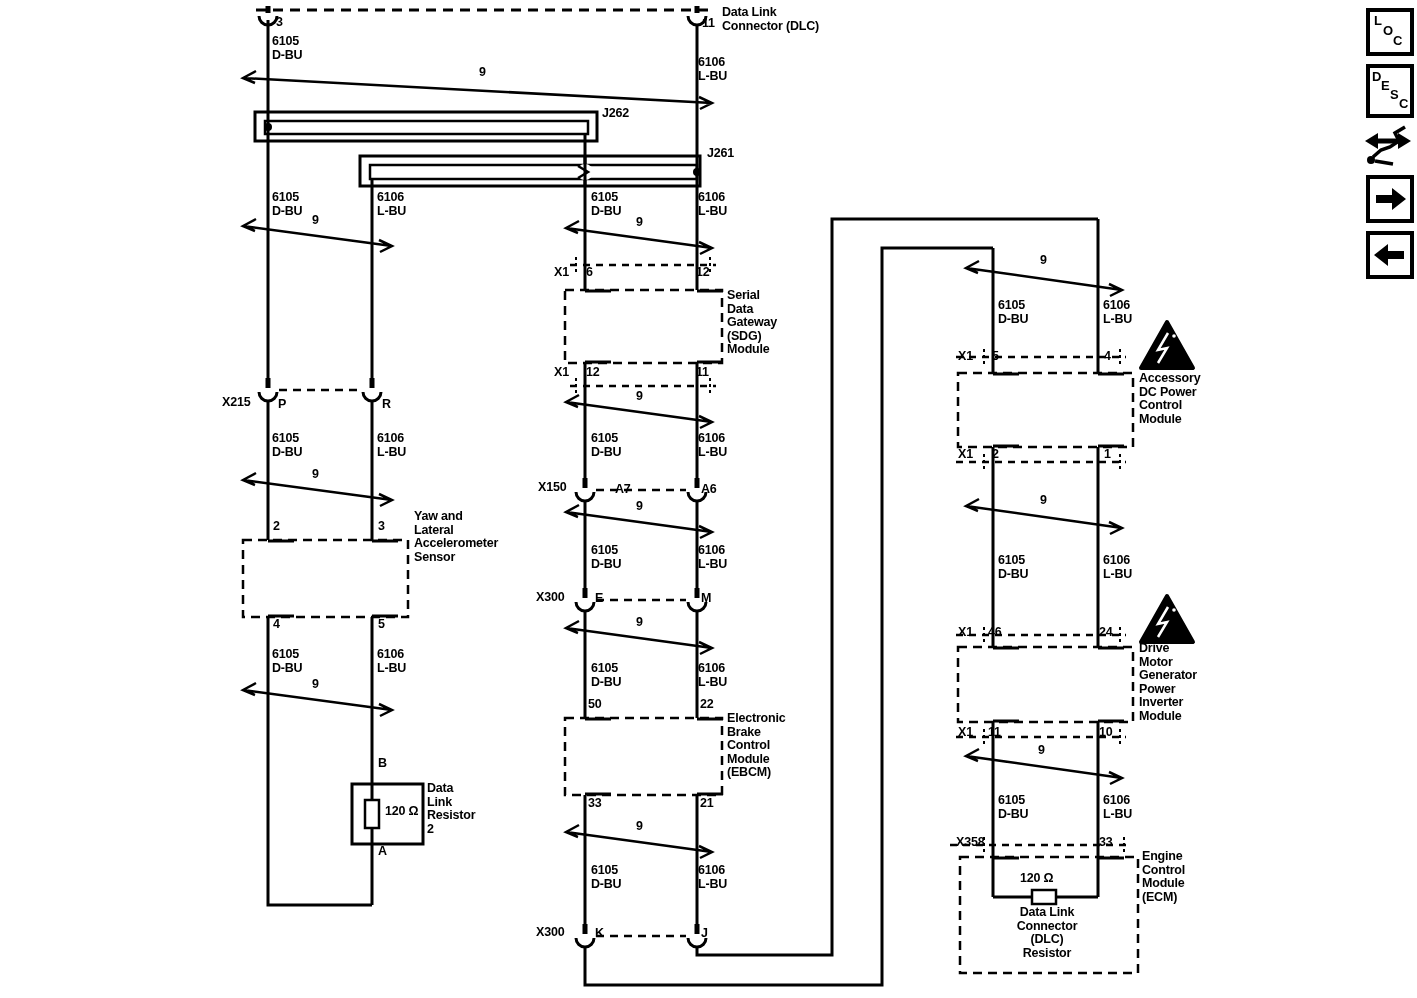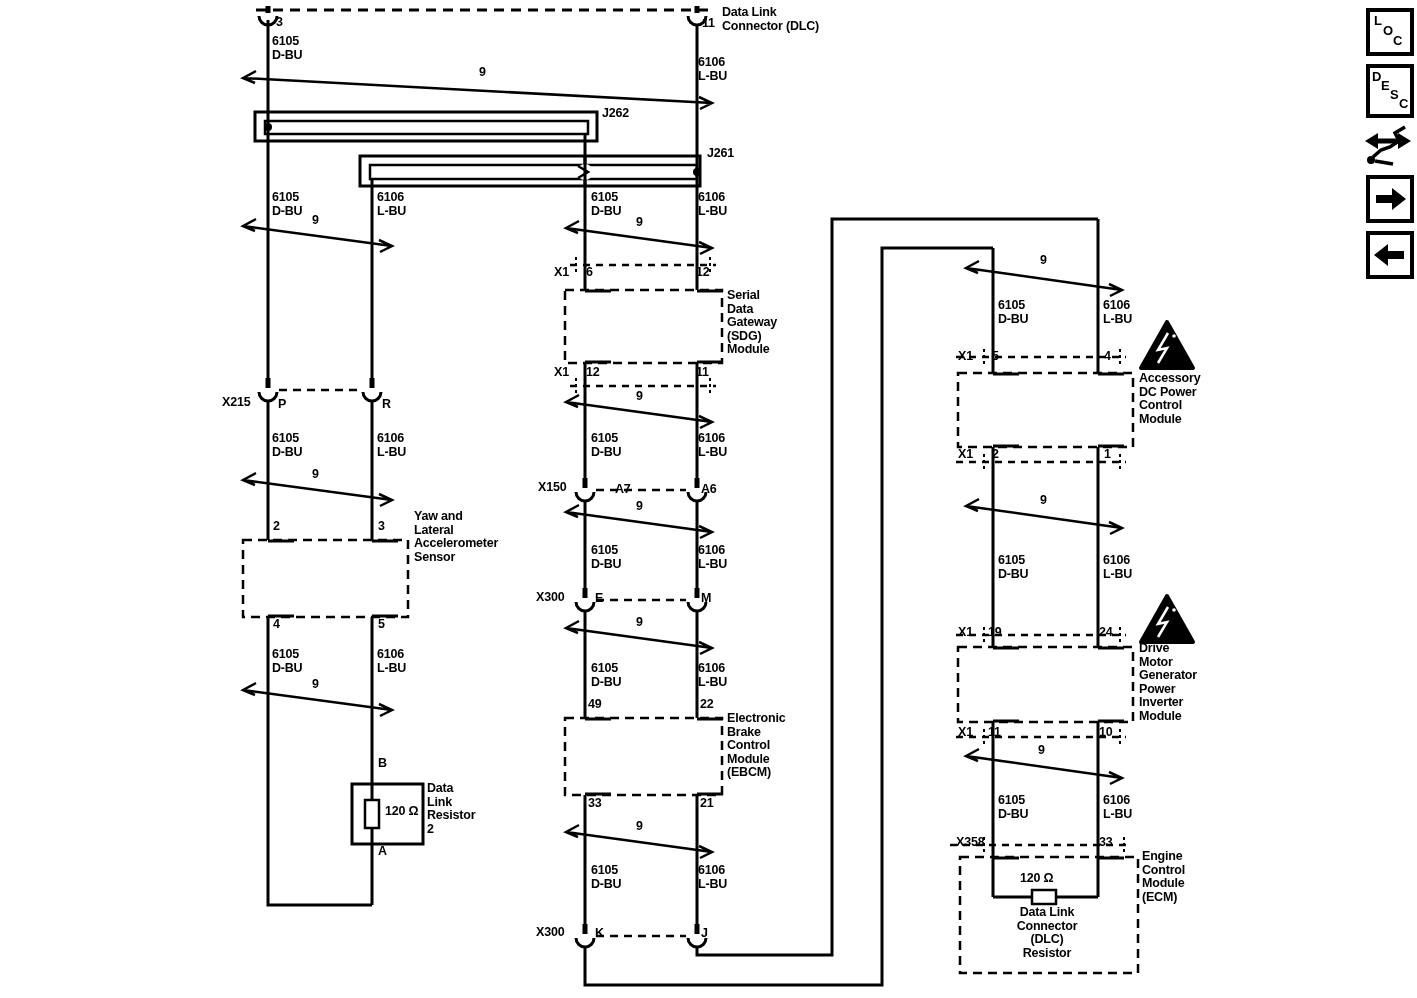--- a/index.html
+++ b/index.html
@@ -186,21 +186,21 @@
 L-BU</span>
 <span class="lbl" style="left:536px;top:591px">X300</span>
 <span class="lbl" style="left:595px;top:592px">E</span>
 <span class="lbl" style="left:701px;top:592px">M</span>
 <span class="lbl" style="left:636px;top:616px">9</span>
 <span class="lbl" style="left:591px;top:662px">6105
 D-BU</span>
 <span class="lbl" style="left:698px;top:662px">6106
 L-BU</span>
 
-<span class="lbl" style="left:588px;top:698px">49</span>
+<span class="lbl" style="left:588px;top:698px">50</span>
 <span class="lbl" style="left:700px;top:698px">22</span>
 <span class="lbl" style="left:727px;top:712px">Electronic
 Brake
 Control
 Module
 (EBCM)</span>
 <span class="lbl" style="left:588px;top:797px">33</span>
 <span class="lbl" style="left:700px;top:797px">21</span>
 <span class="lbl" style="left:636px;top:820px">9</span>
 <span class="lbl" style="left:591px;top:864px">6105
@@ -256,21 +256,21 @@
 <span class="lbl" style="left:958px;top:448px">X1</span>
 <span class="lbl" style="left:992px;top:448px">2</span>
 <span class="lbl" style="left:1104px;top:448px">1</span>
 <span class="lbl" style="left:1040px;top:494px">9</span>
 <span class="lbl" style="left:998px;top:554px">6105
 D-BU</span>
 <span class="lbl" style="left:1103px;top:554px">6106
 L-BU</span>
 
 <span class="lbl" style="left:958px;top:626px">X1</span>
-<span class="lbl" style="left:988px;top:626px">19</span>
+<span class="lbl" style="left:988px;top:626px">46</span>
 <span class="lbl" style="left:1099px;top:626px">24</span>
 <span class="lbl" style="left:1139px;top:642px">Drive
 Motor
 Generator
 Power
 Inverter
 Module</span>
 <span class="lbl" style="left:958px;top:726px">X1</span>
 <span class="lbl" style="left:988px;top:726px">11</span>
 <span class="lbl" style="left:1099px;top:726px">10</span>

